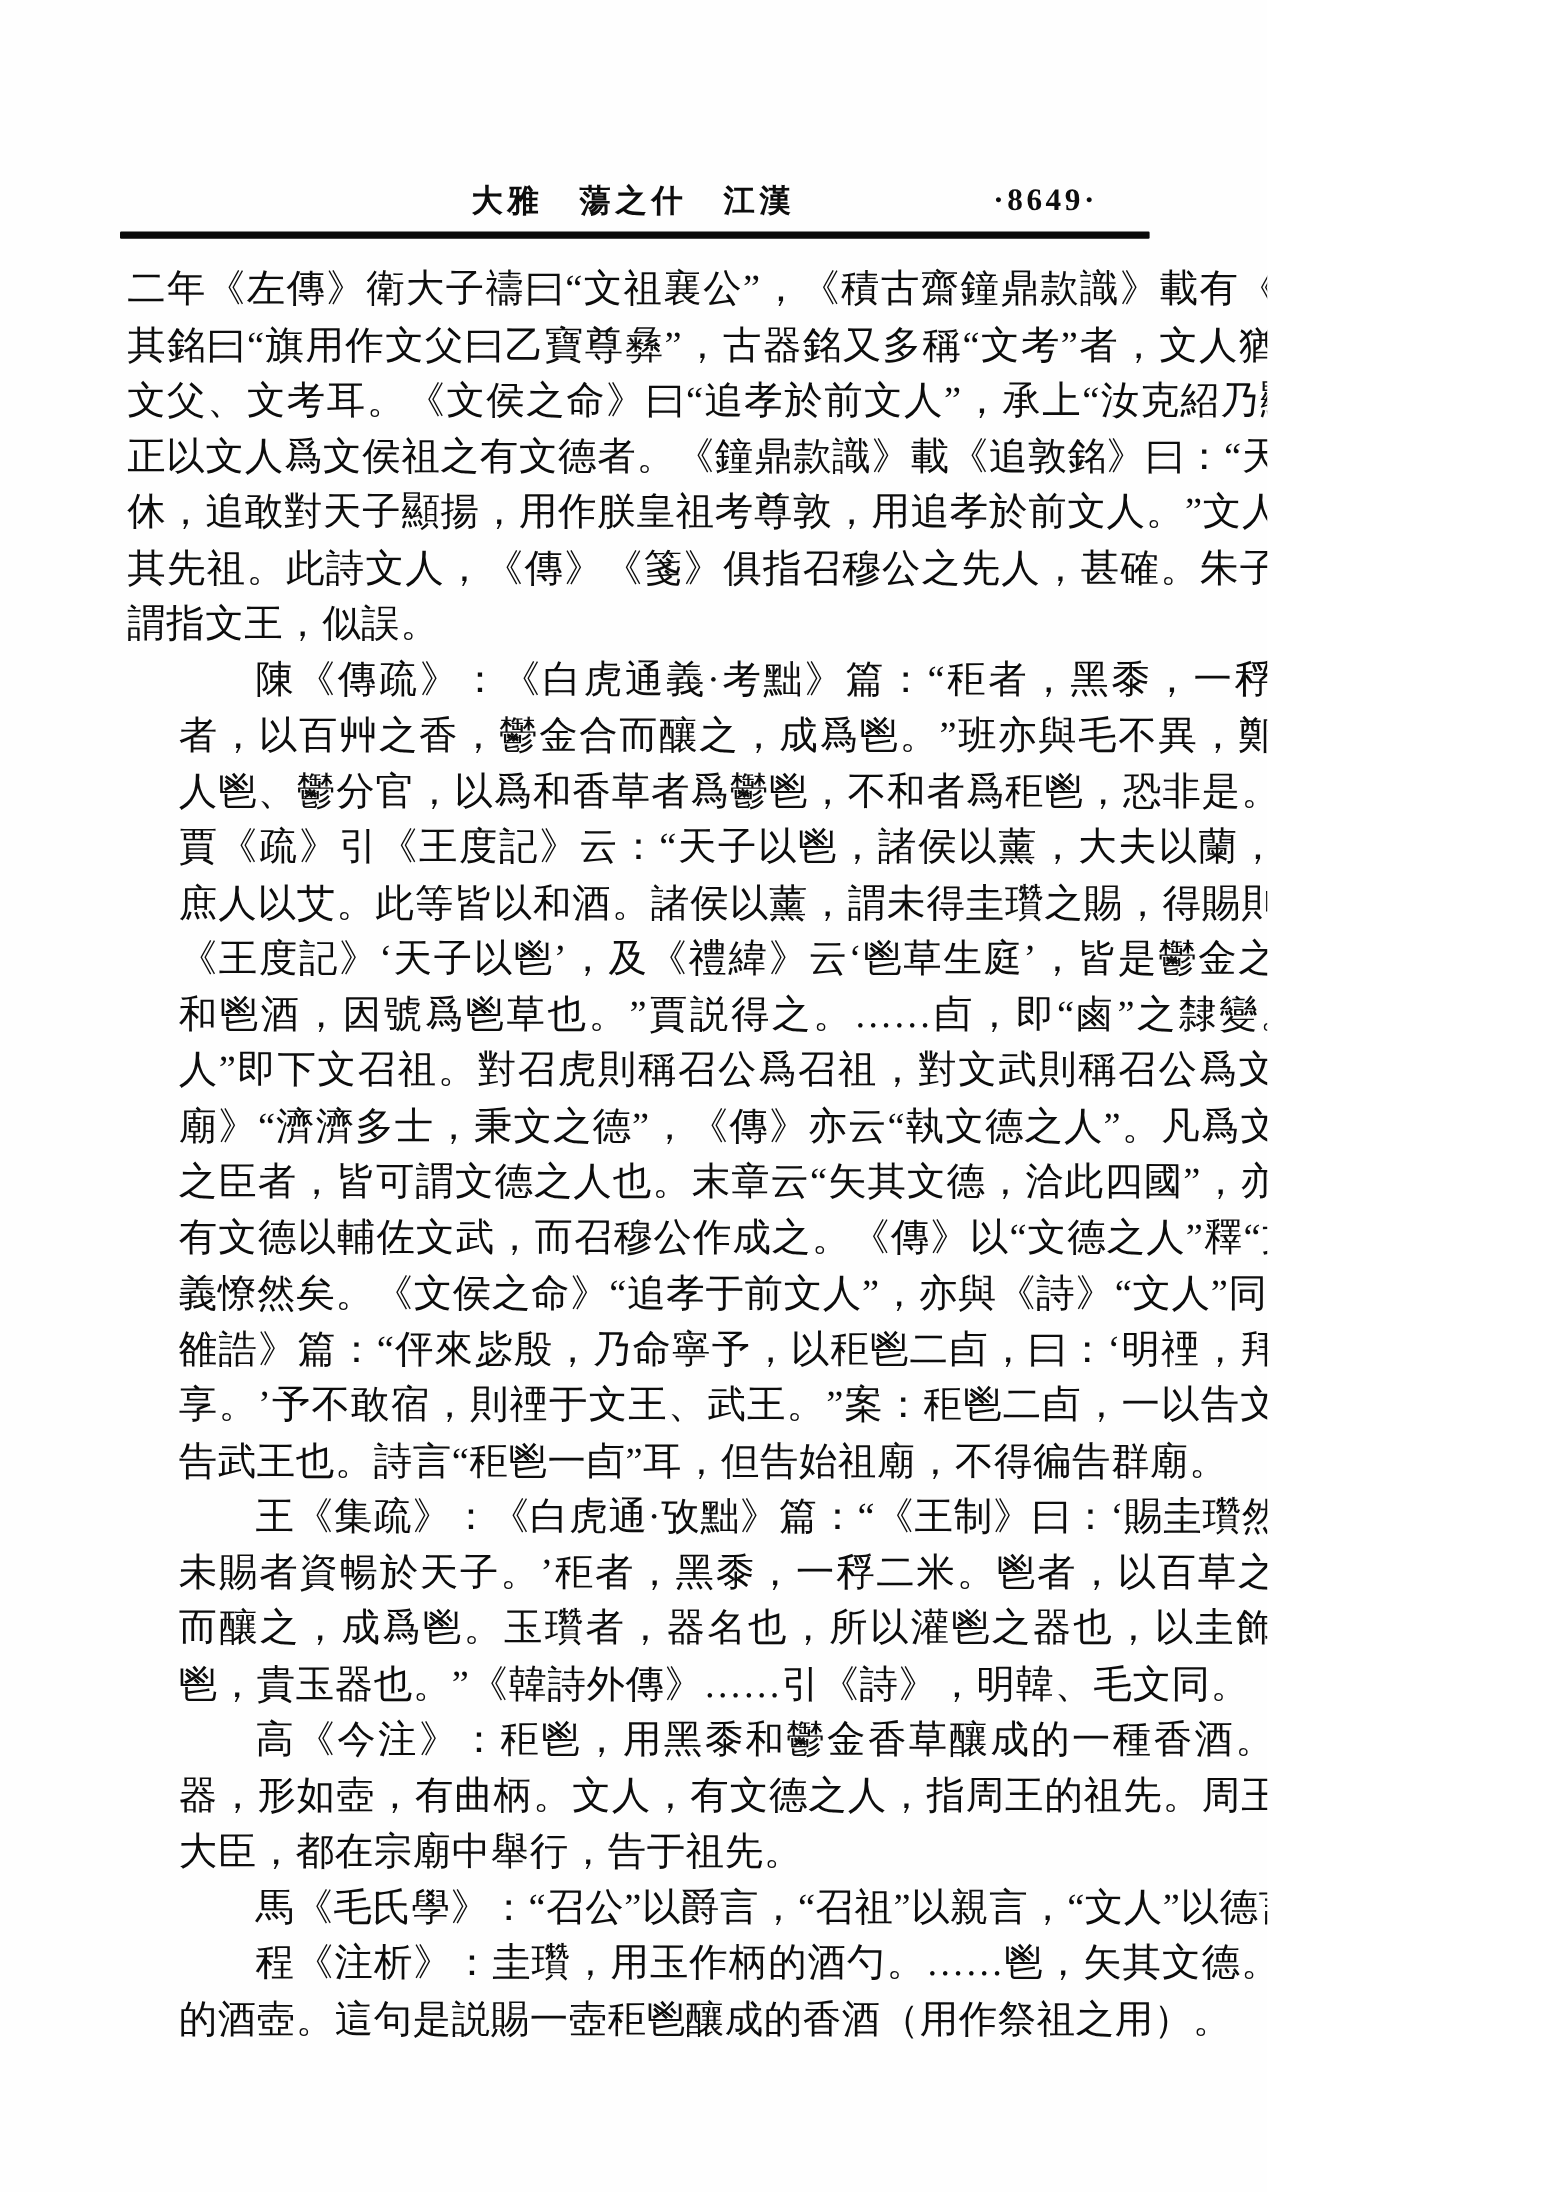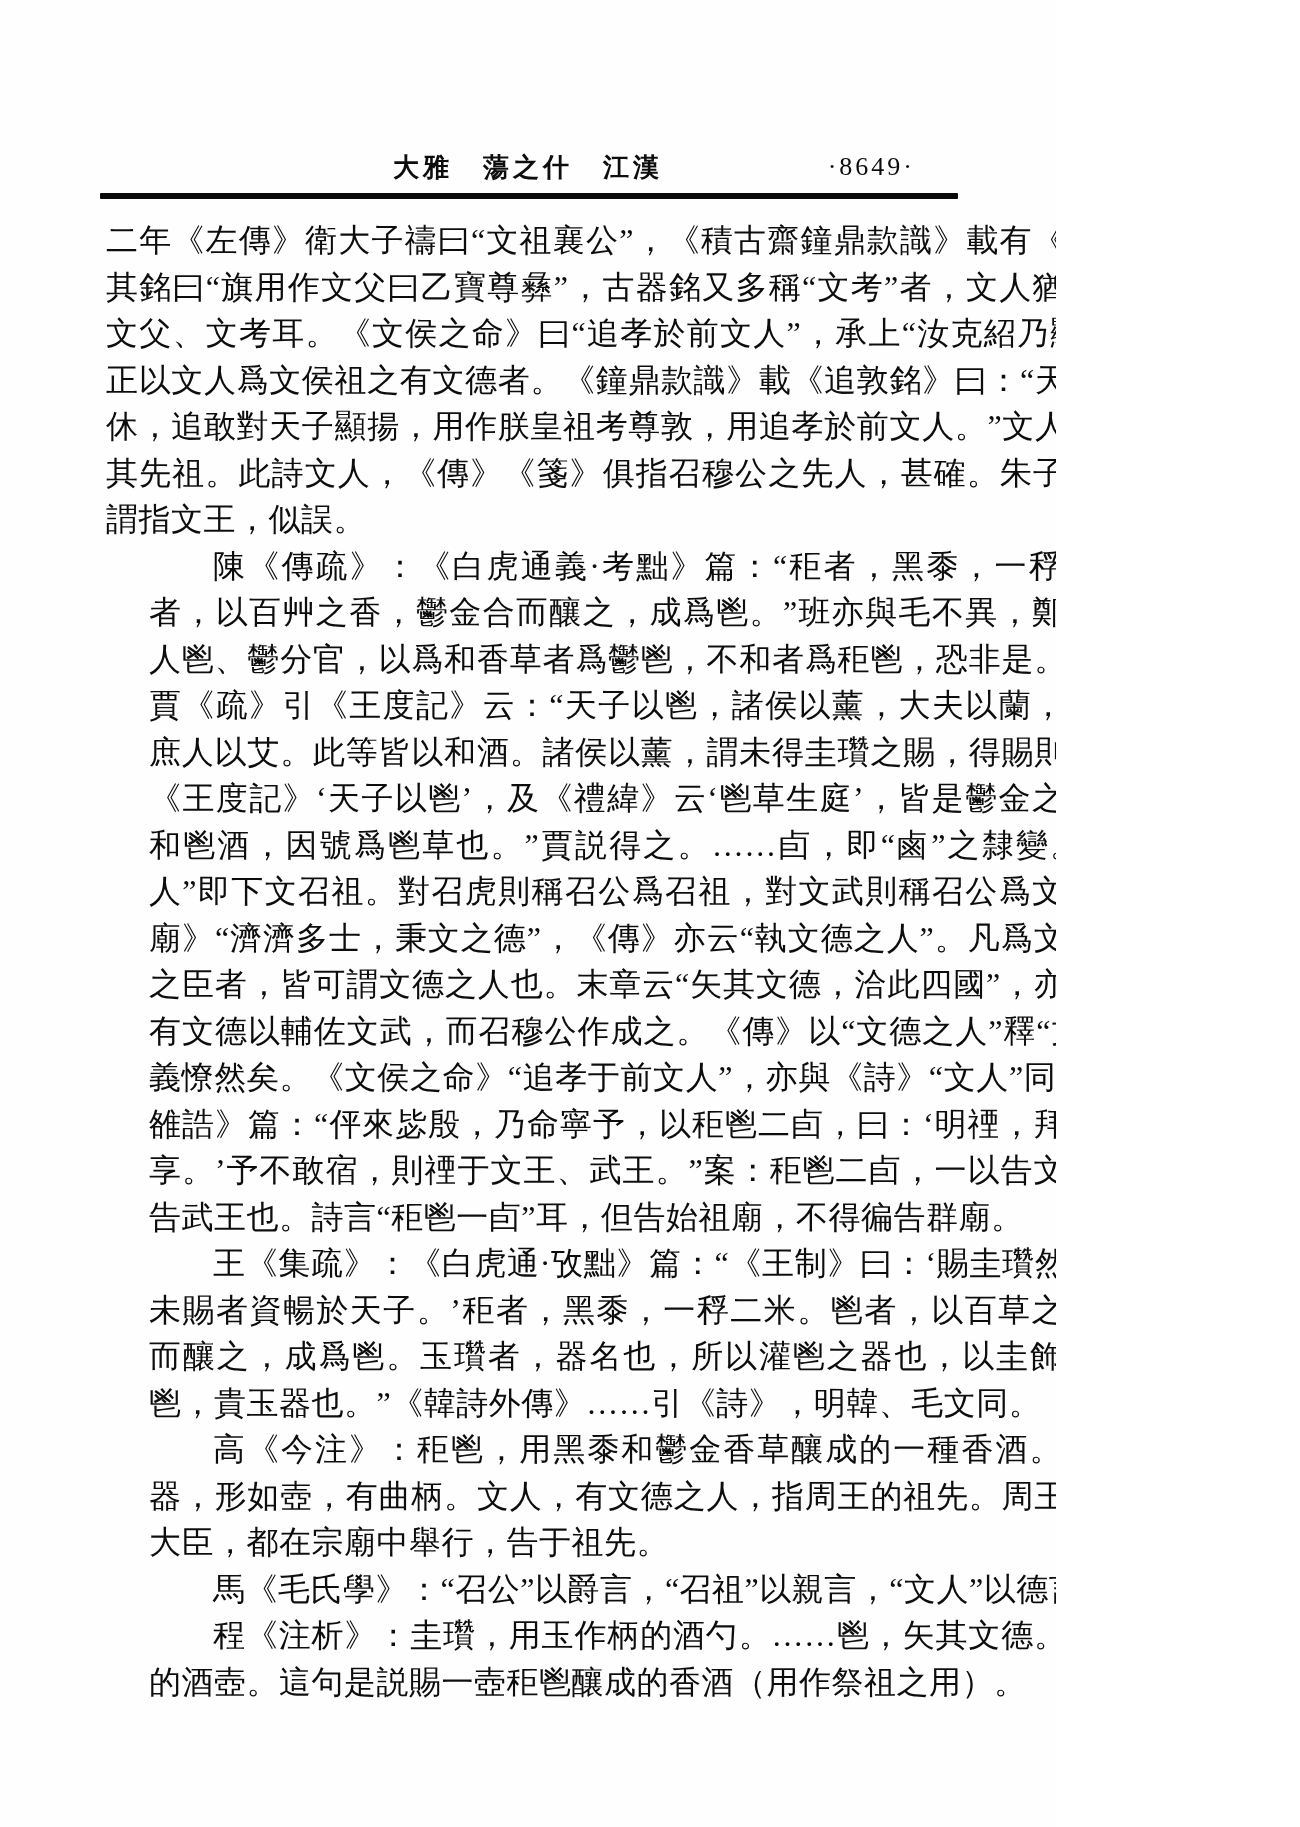--- a/index.html
+++ b/index.html
@@ -33,21 +33,21 @@
     font-weight: bold;
     letter-spacing: 4px;
     white-space: pre;
   }
   .page-number {
     position: absolute;
     right: 36px;
     top: 2px;
     font-size: 26px;
     letter-spacing: 3px;
-    font-weight: normal;
+    font-weight: bold;
   }
   .header-rule {
     position: absolute;
     left: 100px;
     right: 98px;
     top: 193px;
     height: 6px;
     background: #0a0a0a;
     border-radius: 1px;
   }

